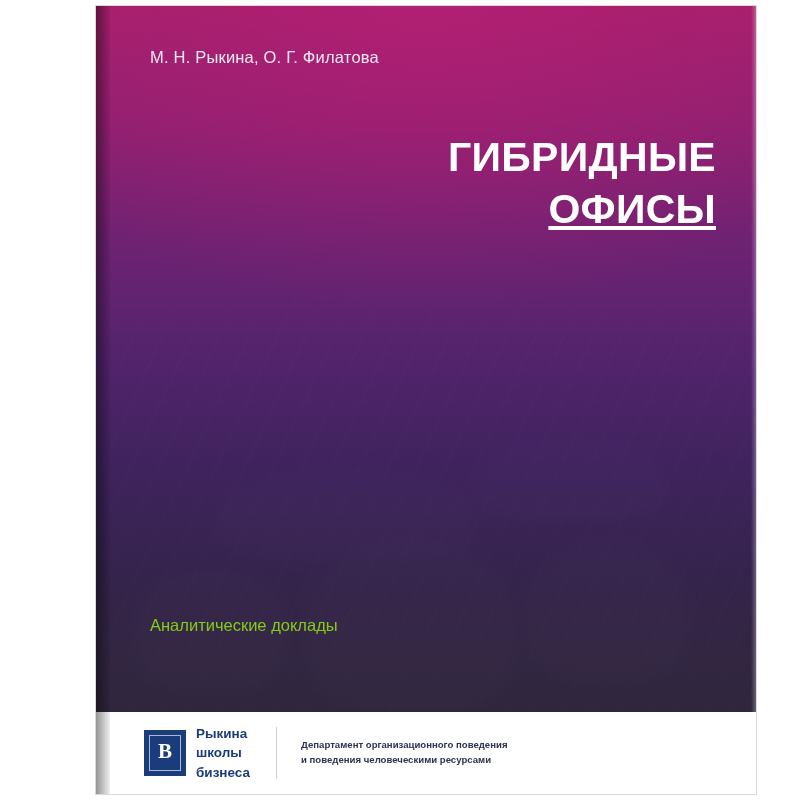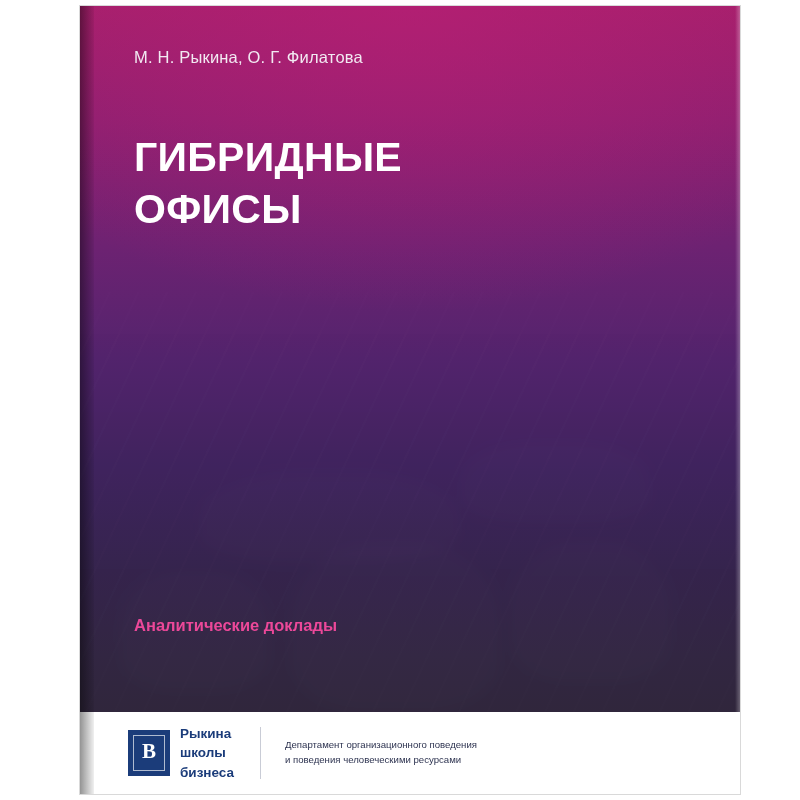--- a/index.html
+++ b/index.html
@@ -15,21 +15,21 @@
     position: relative;
     width: 800px;
     height: 800px;
     background: #ffffff;
     overflow: hidden;
   }
 
   
   .book {
     position: absolute;
-    left: 80px;
+    left: 96px;
     top: 6px;
     width: 660px;
     height: 788px;
     background: #2a2140;
     box-shadow: 0 0 0 1px rgba(0,0,0,0.15);
     overflow: hidden;
   }
 
   
   .spine {
@@ -109,31 +109,32 @@
     white-space: nowrap;
   }
 
   .title {
     margin-top: 64px;
     color: #ffffff;
     font-size: 41px;
     font-weight: bold;
     line-height: 1.28;
     letter-spacing: 0.3px;
-  }
-  .title .line2 { display: block; }
+    text-align: right;
+  }
+  .title .line2 { display: block; text-decoration: underline; }
 
   .series {
     position: absolute;
     left: 54px;
     top: 608px;
     z-index: 4;
-    color: #ec4899;
+    color: #84cc16;
     font-size: 16.5px;
-    font-weight: bold;
+    font-weight: normal;
     line-height: 1.45;
   }
 
   
   .footer {
     position: absolute;
     left: 0;
     bottom: 0;
     width: 100%;
     height: 82px;
@@ -186,21 +187,21 @@
     width: 1px;
     height: 52px;
     background: #c9ccd6;
     margin-left: 26px;
     margin-right: 24px;
   }
 
   .dept {
     color: #2d3350;
     font-size: 9.6px;
-    font-weight: normal;
+    font-weight: bold;
     line-height: 1.55;
     max-width: 300px;
   }
 </style>
 </head>
 <body>
 
 <div class="page">
   <div class="book">
 

